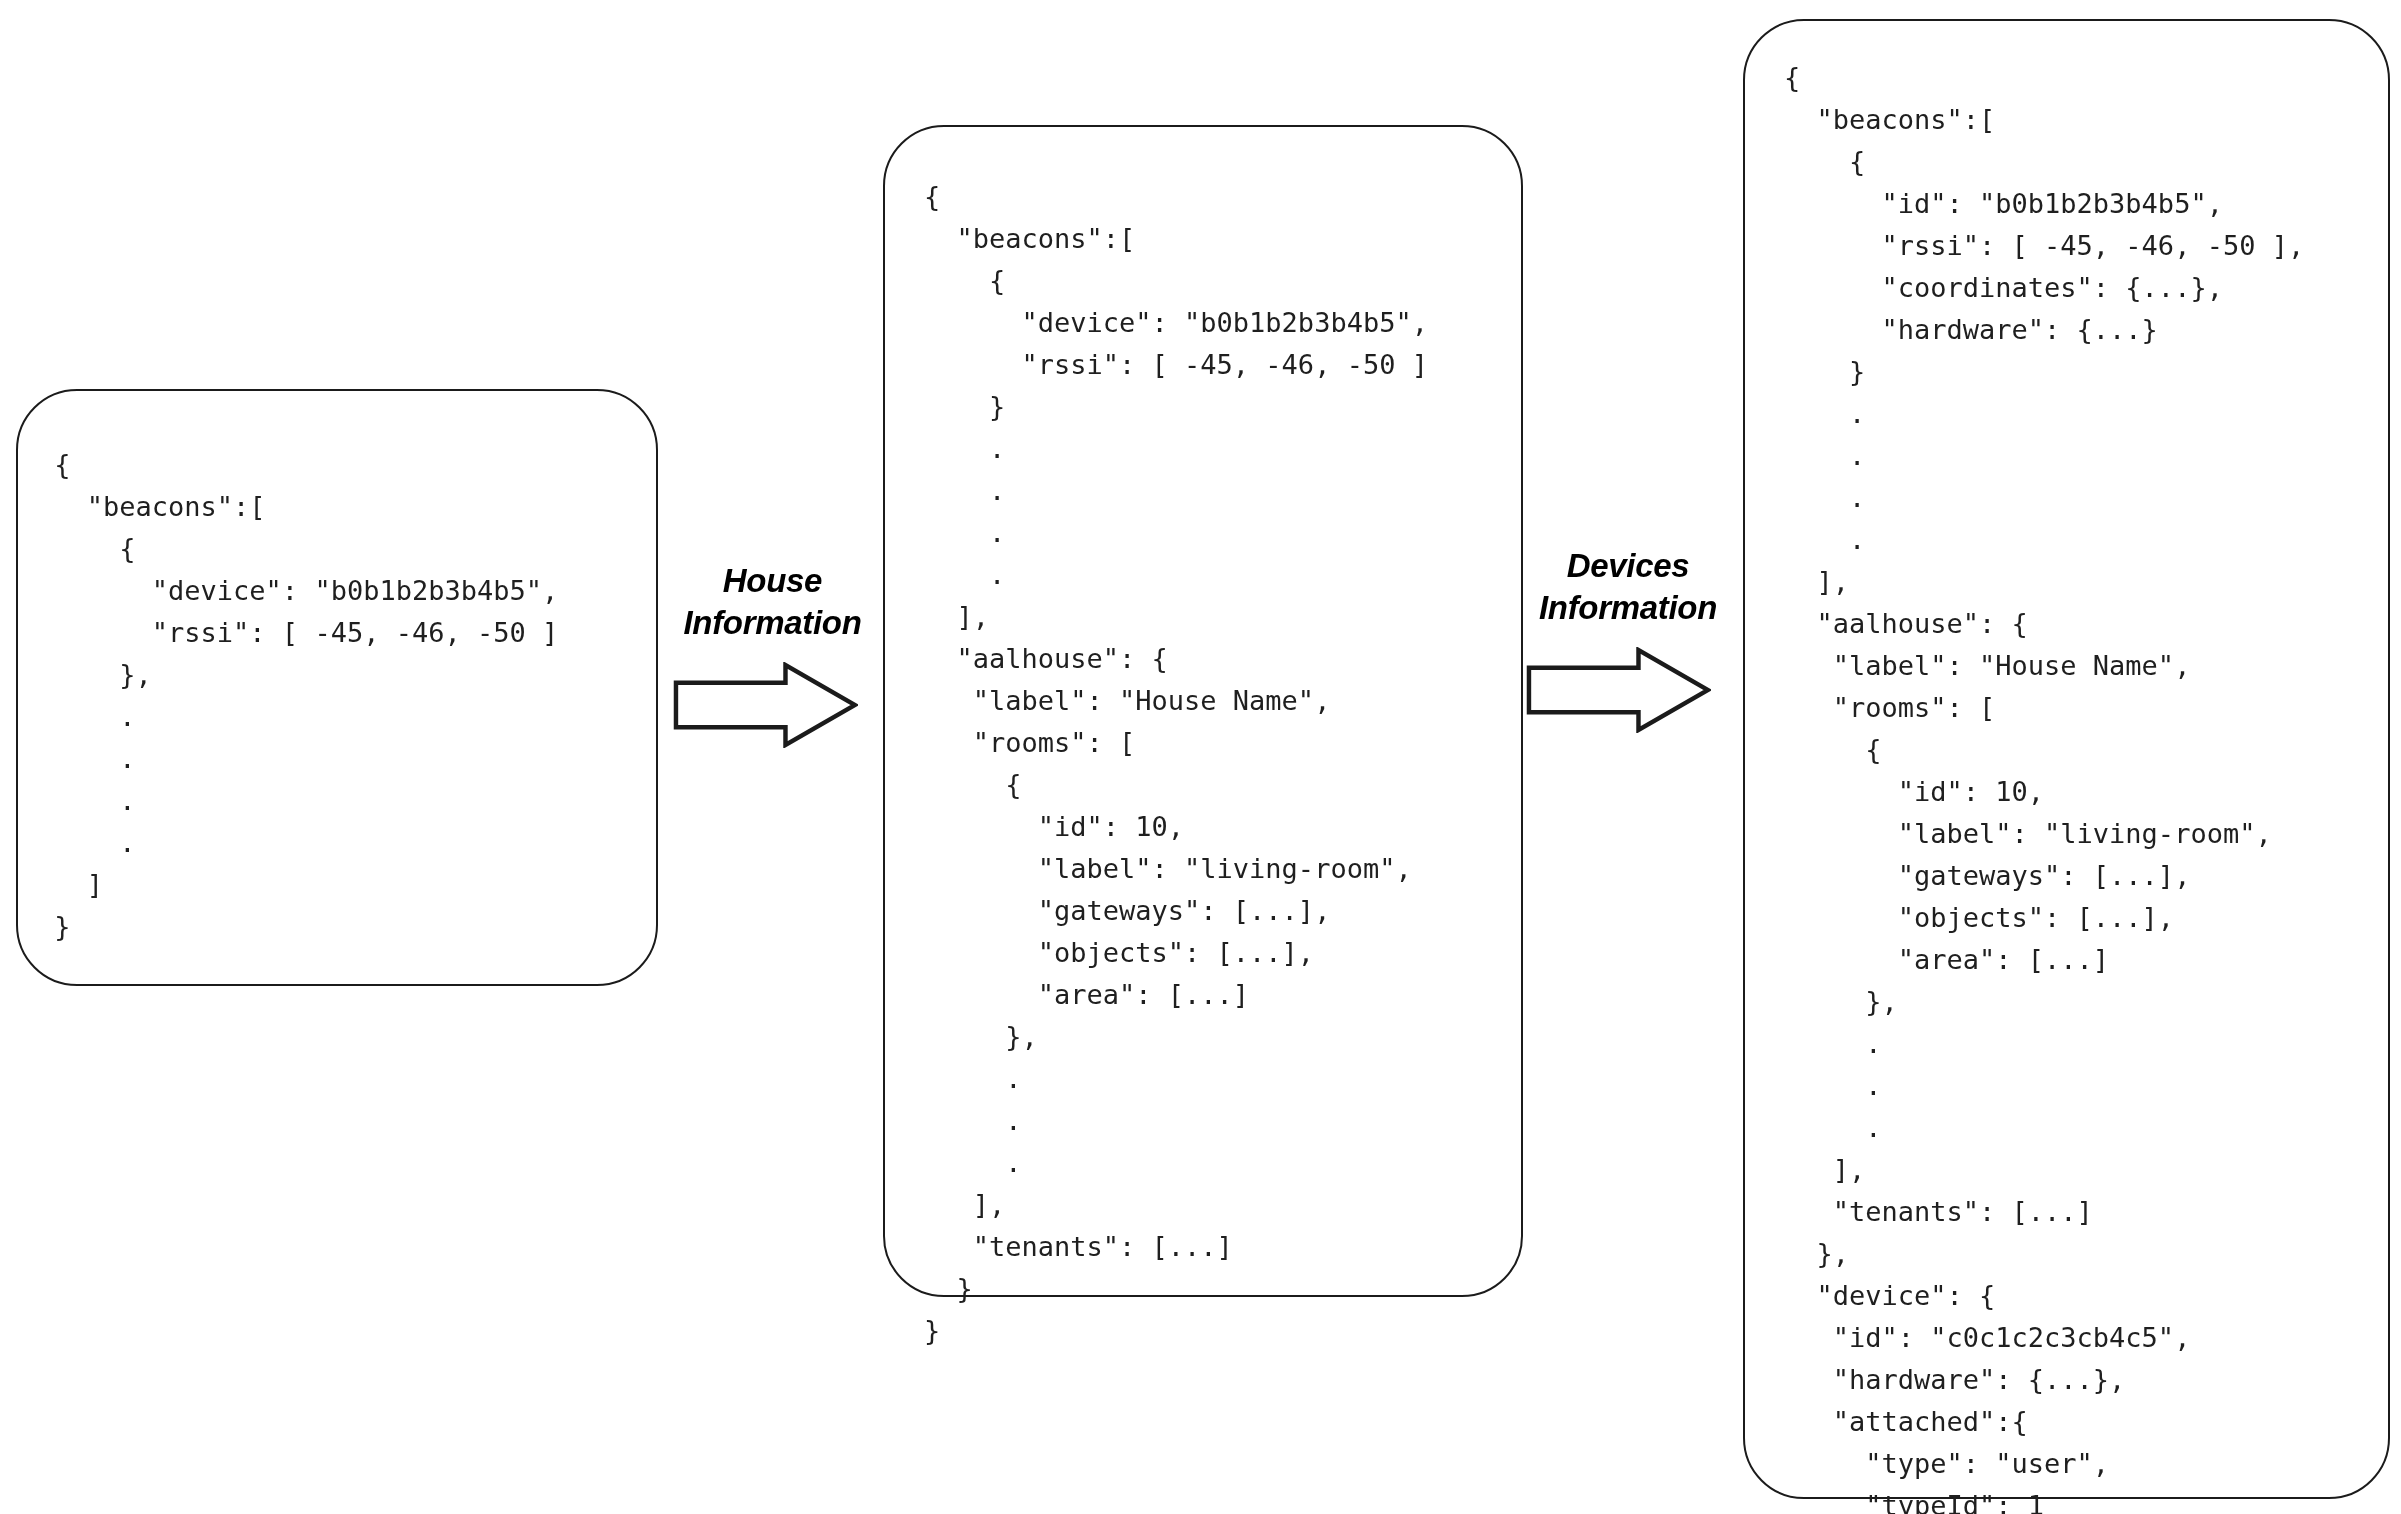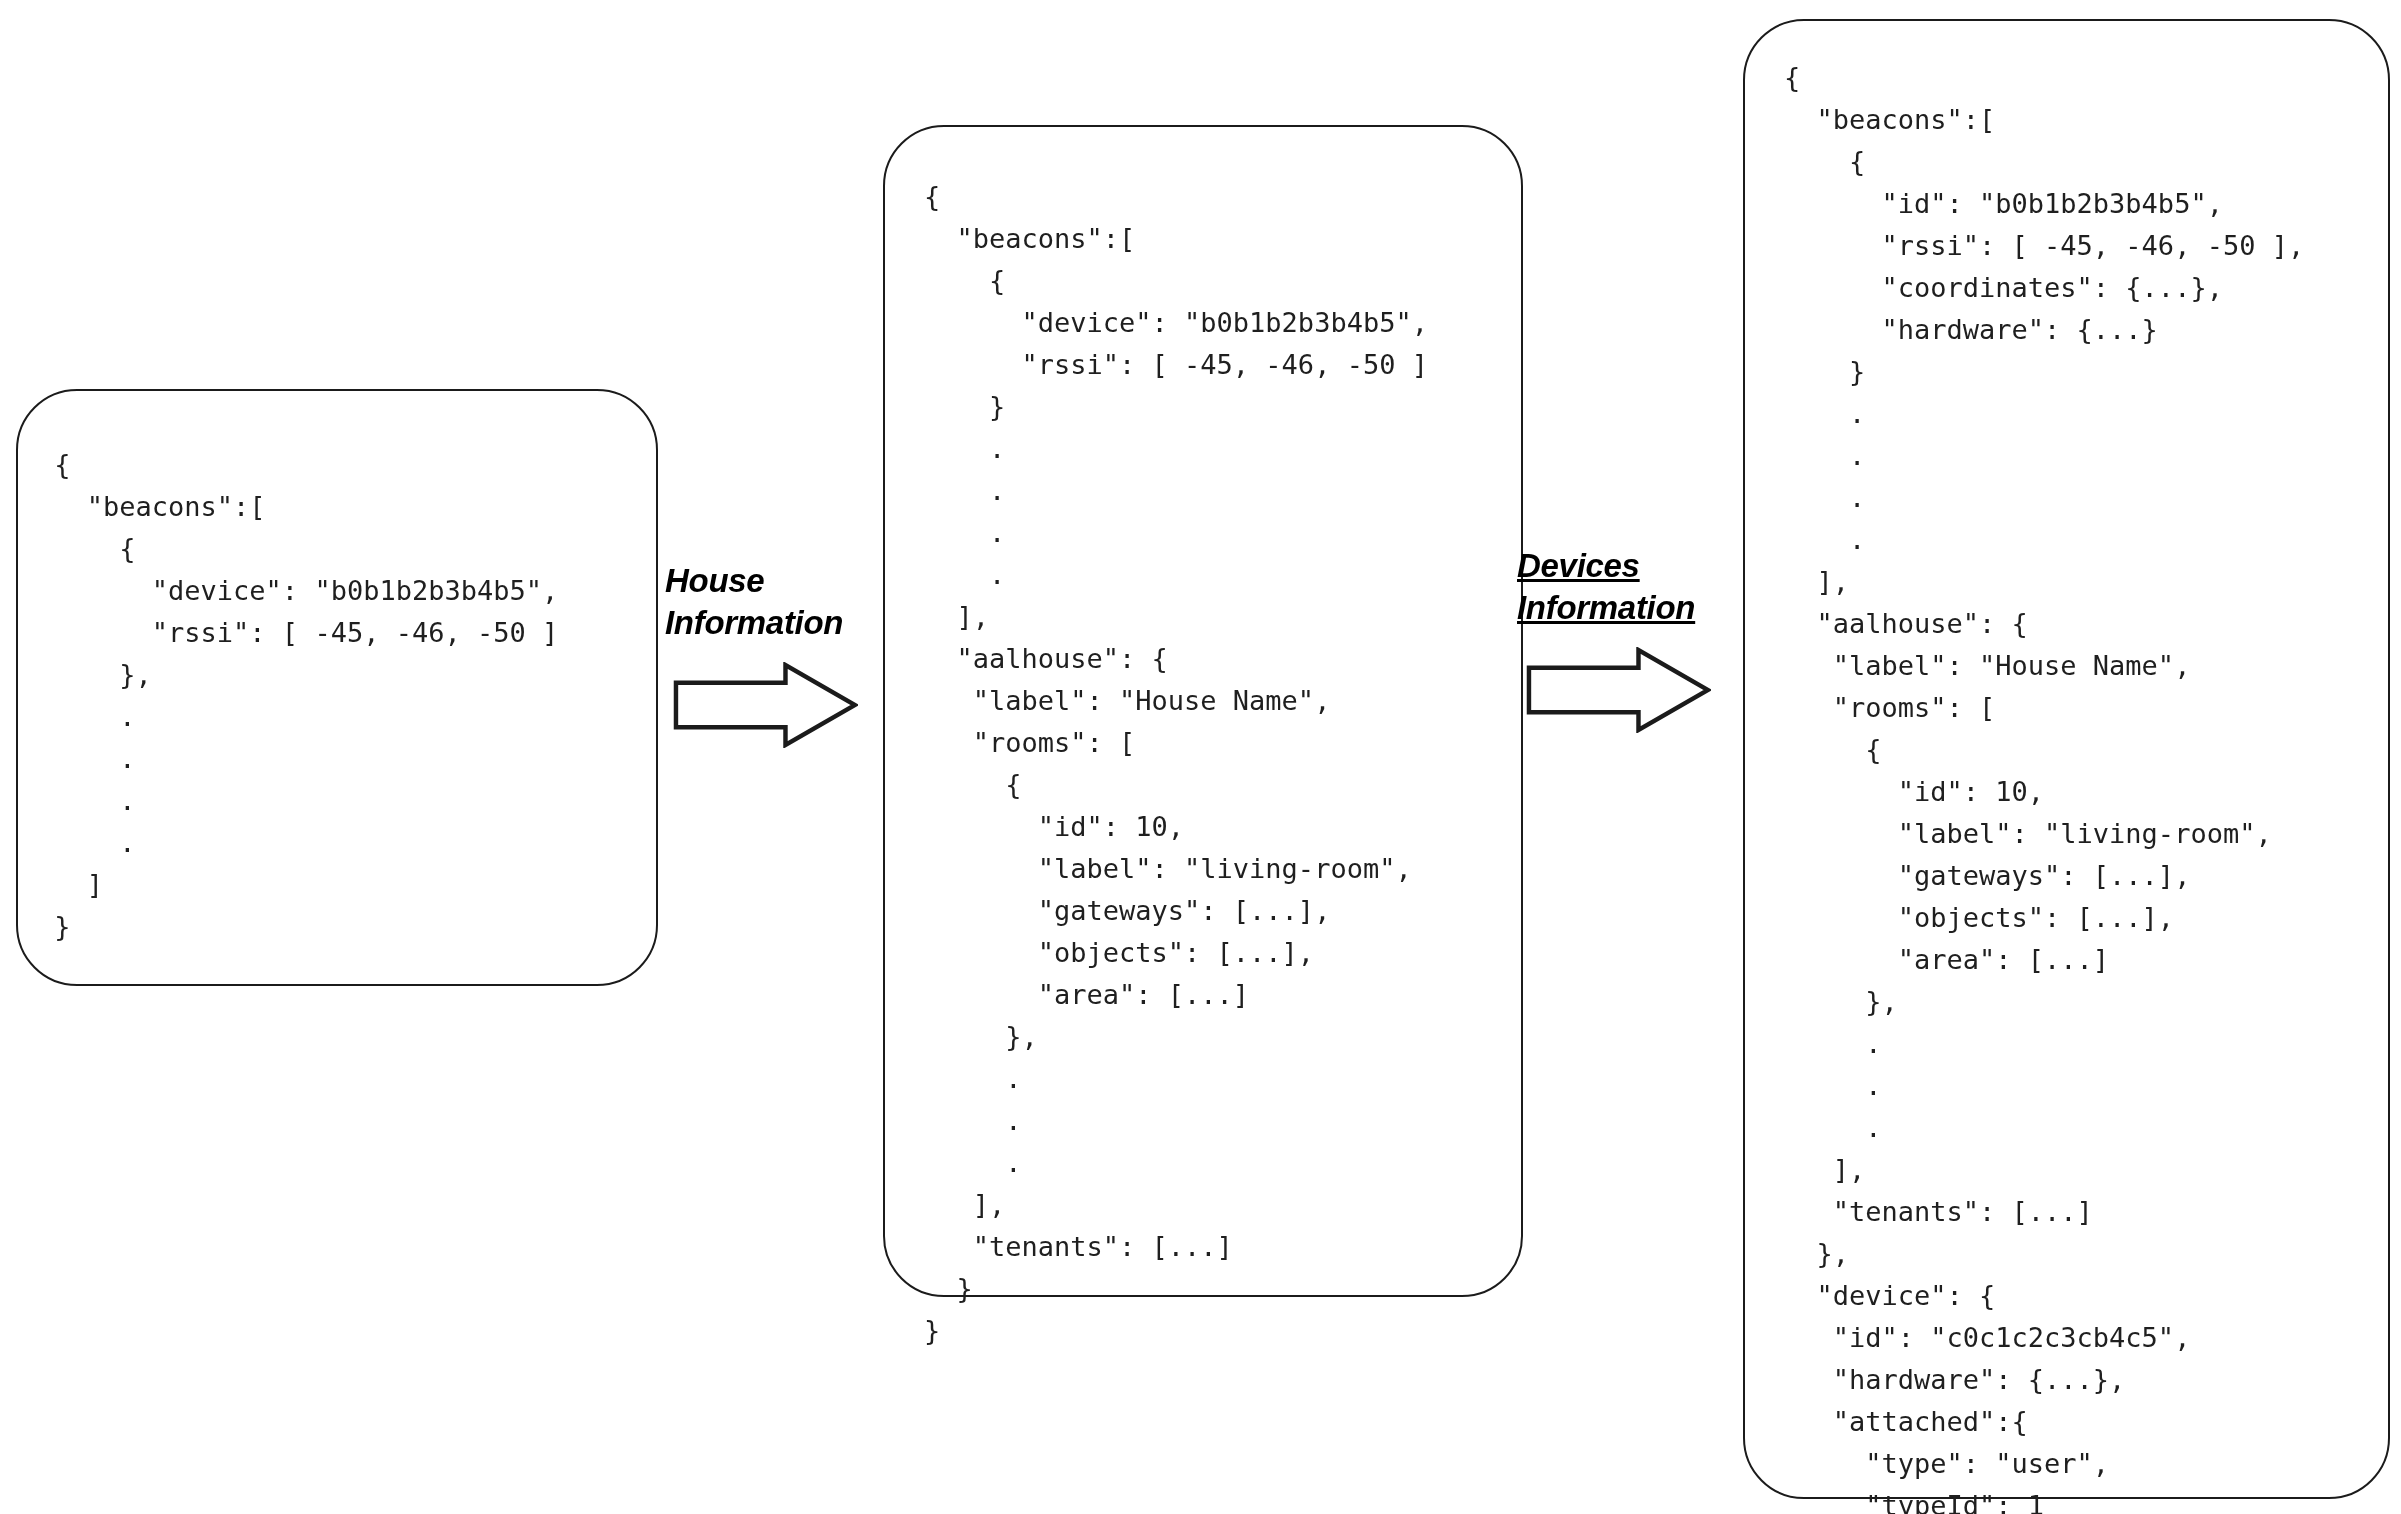--- a/index.html
+++ b/index.html
@@ -37,30 +37,31 @@
 
   #panel-house    { left: 883px; top: 125px;  width: 640px;  height: 1172px; border-radius: 61px; }
   #code-house     { left: 39px;   top: 49px;   font-size: 27px; line-height: 42px; }
 
   #panel-devices  { left: 1743px; top: 18.5px;   width: 647px;  height: 1480px; border-radius: 61px; }
   #code-devices   { left: 39px;   top: 36px;   font-size: 27px; line-height: 42px; }
 
   
   .transition {
     position: absolute;
+    text-align: center;
     font-family: "Liberation Sans", sans-serif;
     font-style: italic;
     font-weight: bold;
     color: #000000;
     font-size: 33px;
     line-height: 42px;
     letter-spacing: -0.3px;
   }
   #label-house   { left: 665px;  top: 560px; width: 215px; }
-  #label-devices { left: 1517px; top: 545px; width: 222px; text-decoration: underline; }
+  #label-devices { left: 1517px; top: 545px; width: 222px; }
 
   .arrow-wrap { position: absolute; }
   #arrow-house   { left: 673px;  top: 662px; }
   #arrow-devices { left: 1526px; top: 647px; }
   .arrow-wrap svg { display: block; }
 </style>
 </head>
 <body>
 
 <div id="canvas">

